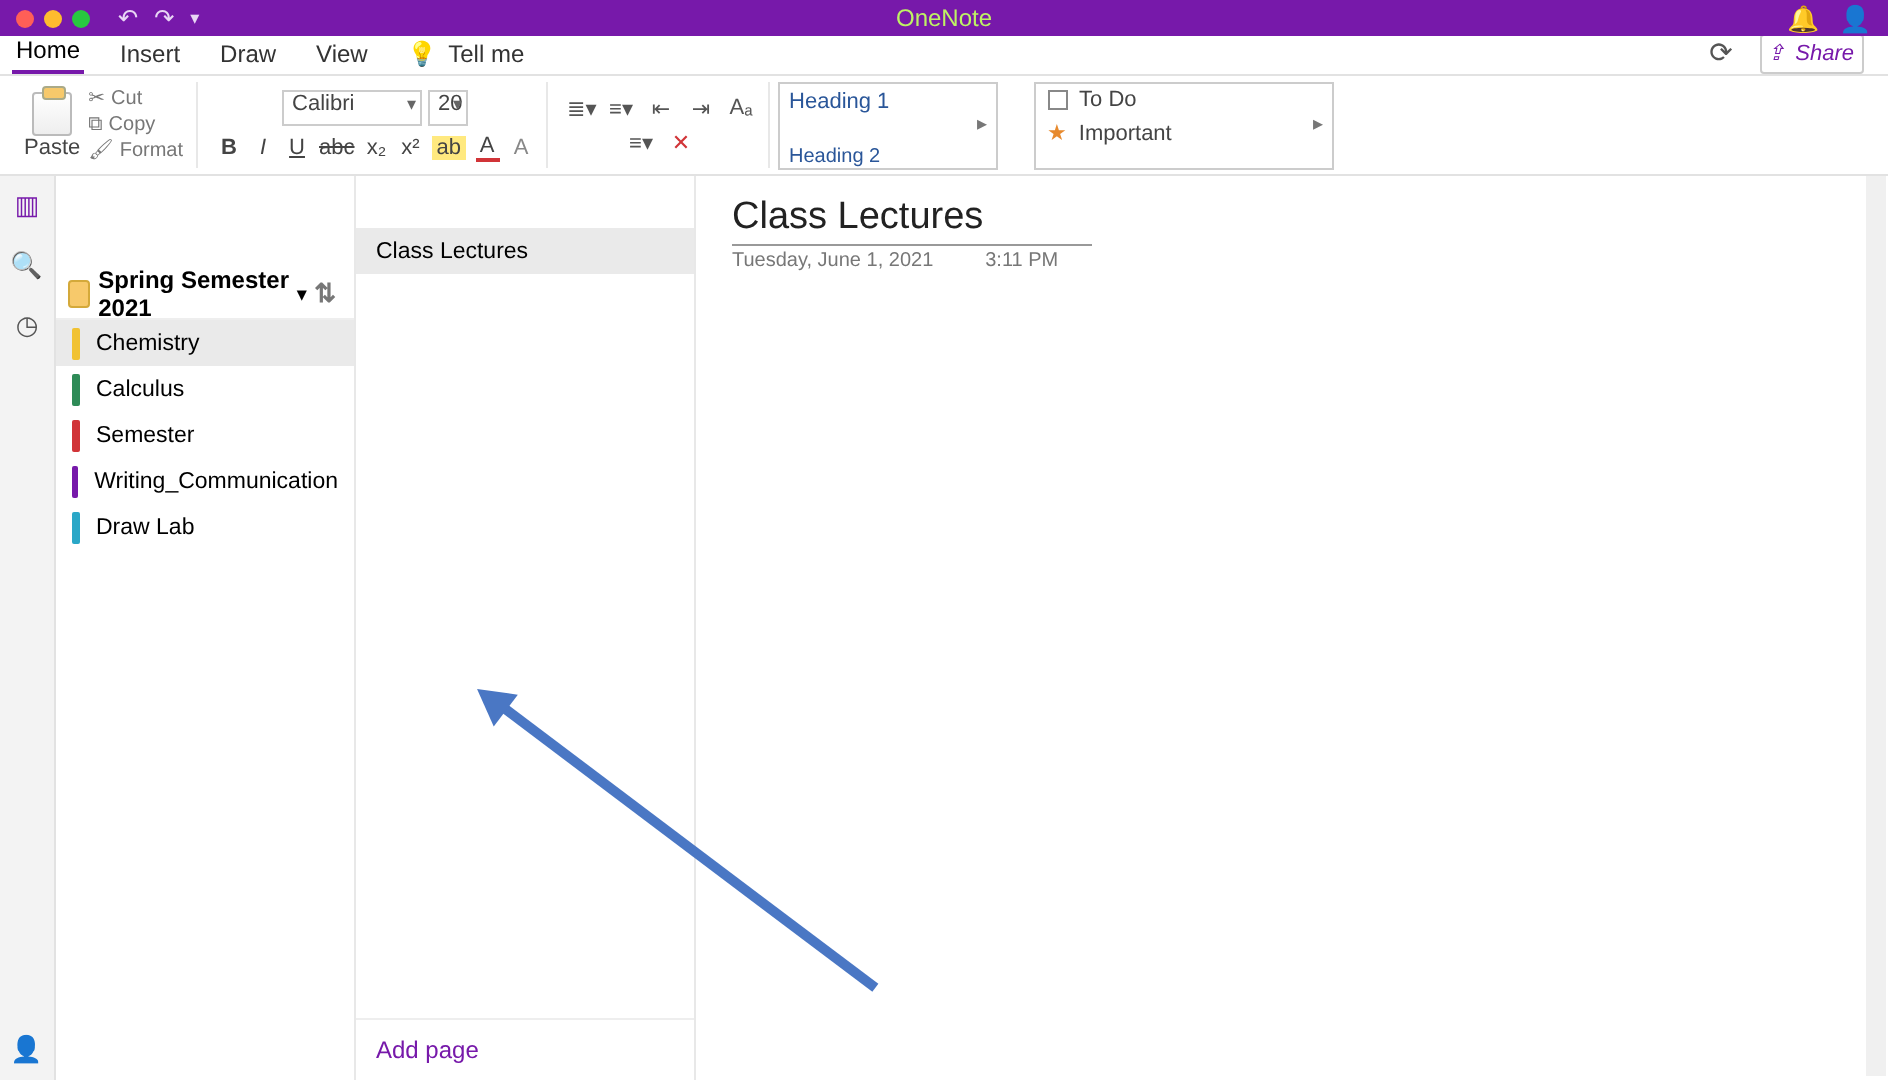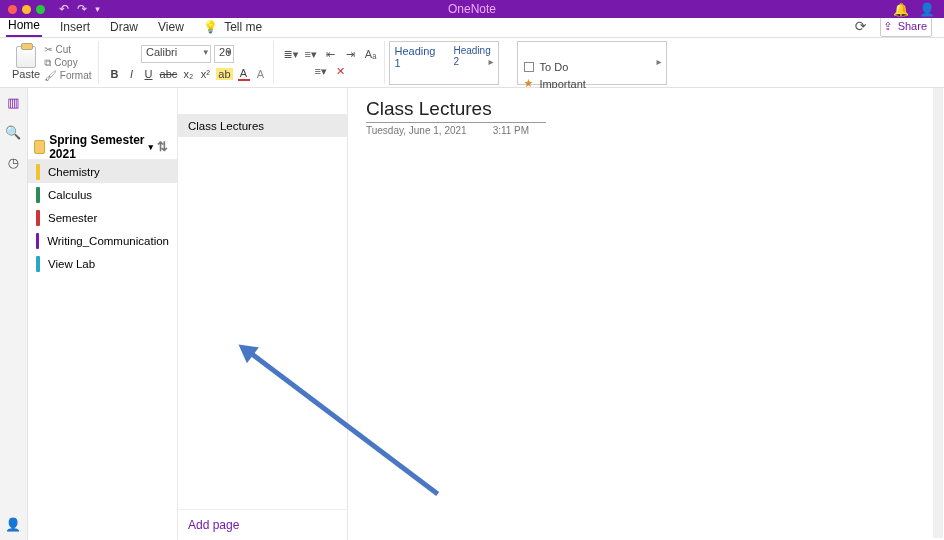--- a/index.html
+++ b/index.html
@@ -4,51 +4,51 @@
 <style>
 * { box-sizing: border-box; margin: 0; padding: 0; font-family: -apple-system, "Segoe UI", Arial, sans-serif; }
 body { width: 944px; height: 540px; background: #f3f3f3; overflow: hidden; position: relative; }
 
 
 .titlebar { height: 18px; background: #7719AA; display: flex; align-items: center; padding: 0 8px; position: relative; }
 .traffic { display: flex; gap: 5px; }
 .traffic span { width: 9px; height: 9px; border-radius: 50%; display: inline-block; }
 .tl-close { background: #ff5f57; } .tl-min { background: #febc2e; } .tl-max { background: #28c840; }
 .qat { display: flex; gap: 8px; margin-left: 14px; color: #e9d6f5; font-size: 12px; align-items: center; }
-.app-title { position: absolute; left: 50%; transform: translateX(-50%); color: #f0abfc; font-size: 12px; }
+.app-title { position: absolute; left: 50%; transform: translateX(-50%); color: #bef264; font-size: 12px; }
 .title-right { margin-left: auto; display: flex; gap: 10px; color: #fff; font-size: 13px; }
 
 
 .menu { height: 20px; background: #fff; display: flex; align-items: flex-end; padding: 0 6px; gap: 16px; font-size: 12px; color: #333; border-bottom: 1px solid #e2e2e2; }
 .menu span { padding: 2px 2px 3px 2px; cursor: pointer; margin-top: 12px; }
 .menu .active { border-bottom: 2px solid #7719AA; color: #000; font-weight: 500; }
 .menu-right { margin-left: auto; display: flex; gap: 12px; align-items: center; padding-right: 6px; }
-.share { color: #7719AA; border: 1px solid #ccc; padding: 1px 6px; border-radius: 2px; font-size: 11px; }
+.share { color: #7719AA; border: 1px solid #ccc; padding: 1px 6px; border-radius: 2px; font-size: 11px; font-style: italic; }
 
 
 .ribbon { height: 50px; background: #fff; border-bottom: 1px solid #e2e2e2; display: flex; align-items: stretch; padding: 3px 6px; gap: 4px; font-size: 11px; color: #444; }
 .rgrp { display: flex; flex-direction: column; justify-content: center; border-right: 1px solid #e8e8e8; padding: 0 6px; align-items: center; }
 .paste-grp { flex-direction: row; align-items: center; gap: 4px; }
 .paste-col { display: flex; flex-direction: column; align-items: center; }
 .paste-ico { width: 20px; height: 22px; border: 1px solid #bbb; border-radius: 2px; background: linear-gradient(#fff,#eee); position: relative; }
 .paste-ico:before { content: ""; position: absolute; top:-4px; left:4px; width:10px; height:5px; background:#f7c96b; border:1px solid #aa8; border-radius:2px; }
 .clip-list div { font-size:10px; color:#777; line-height:13px; display:flex; align-items:center; gap:3px; }
 .font-row { display: flex; gap: 3px; align-items: center; }
 .dd { border: 1px solid #ccc; height: 18px; font-size: 11px; padding: 0 14px 0 4px; background: #fff; position: relative; }
 .dd:after { content:"▾"; position:absolute; right:2px; top:1px; font-size:9px; color:#666; }
 .fmt-row { display: flex; gap: 5px; align-items: center; margin-top: 4px; font-size: 11px; }
 .fmt-row span { min-width: 12px; text-align: center; cursor: pointer; }
 .para-grp { gap:4px; }
 .para-row { display:flex; gap:6px; align-items:center; }
 .para-row span { width:14px; text-align:center; color:#555; cursor:pointer; }
-.style-box { border:1px solid #ccc; width:110px; height:44px; padding:3px 5px; display:flex; justify-content:flex-start; position:relative;gap:16px; }
+.style-box { border:1px solid #ccc; width:110px; height:44px; padding:3px 5px; display:flex; flex-direction:column; justify-content:flex-start; position:relative;gap:16px; }
 .style-box .h1 { color:#2a5699; font-size:11px; }
 .style-box .h2 { color:#2a5699; font-size:10px; }
 .style-box:after { content:"▸"; position:absolute; right:4px; top:14px; font-size:10px; color:#777; }
-.tag-box { border:1px solid #ccc; width:150px; height:44px; padding:19px 6px; display:flex; flex-direction:column; gap:4px; position:relative; }
+.tag-box { border:1px solid #ccc; width:150px; height:44px; padding:2px 6px; display:flex; flex-direction:column; gap:4px; position:relative; }
 .tag-row { display:flex; align-items:center; gap:6px; font-size:11px; }
 .star { color:#e78a2e; }
 .chk { width:10px; height:10px; border:1px solid #888; display:inline-block; }
 .tag-box:after { content:"▸"; position:absolute; right:4px; top:14px; font-size:10px; color:#777; }
 
 
 .main { display: flex; height: 452px; }
 .leftrail { width: 28px; background: #f3f3f3; border-right:1px solid #e2e2e2; display:flex; flex-direction:column; align-items:center; padding-top:6px; gap:14px; }
 .rail-ico { width:16px; height:16px; display:flex; align-items:center; justify-content:center; font-size:13px; color:#555; cursor:pointer; }
 .rail-active { color:#7719AA; }
@@ -201,21 +201,21 @@
         <div class="sec-item">
           <span class="sec-bar" style="background:#d13438"></span>
           <span>Semester</span>
         </div>
         <div class="sec-item">
           <span class="sec-bar" style="background:#7719AA"></span>
           <span>Writing_Communication</span>
         </div>
         <div class="sec-item">
           <span class="sec-bar" style="background:#2aa7c7"></span>
-          <span>View Lab</span>
+          <span>Draw Lab</span>
         </div>
       </div>
   </div>
 
   <div class="pages">
     <div id="page-list">
         <div class="page-item sel">Class Lectures</div>
       </div>
     <div class="add-link">Add page</div>
   </div>

